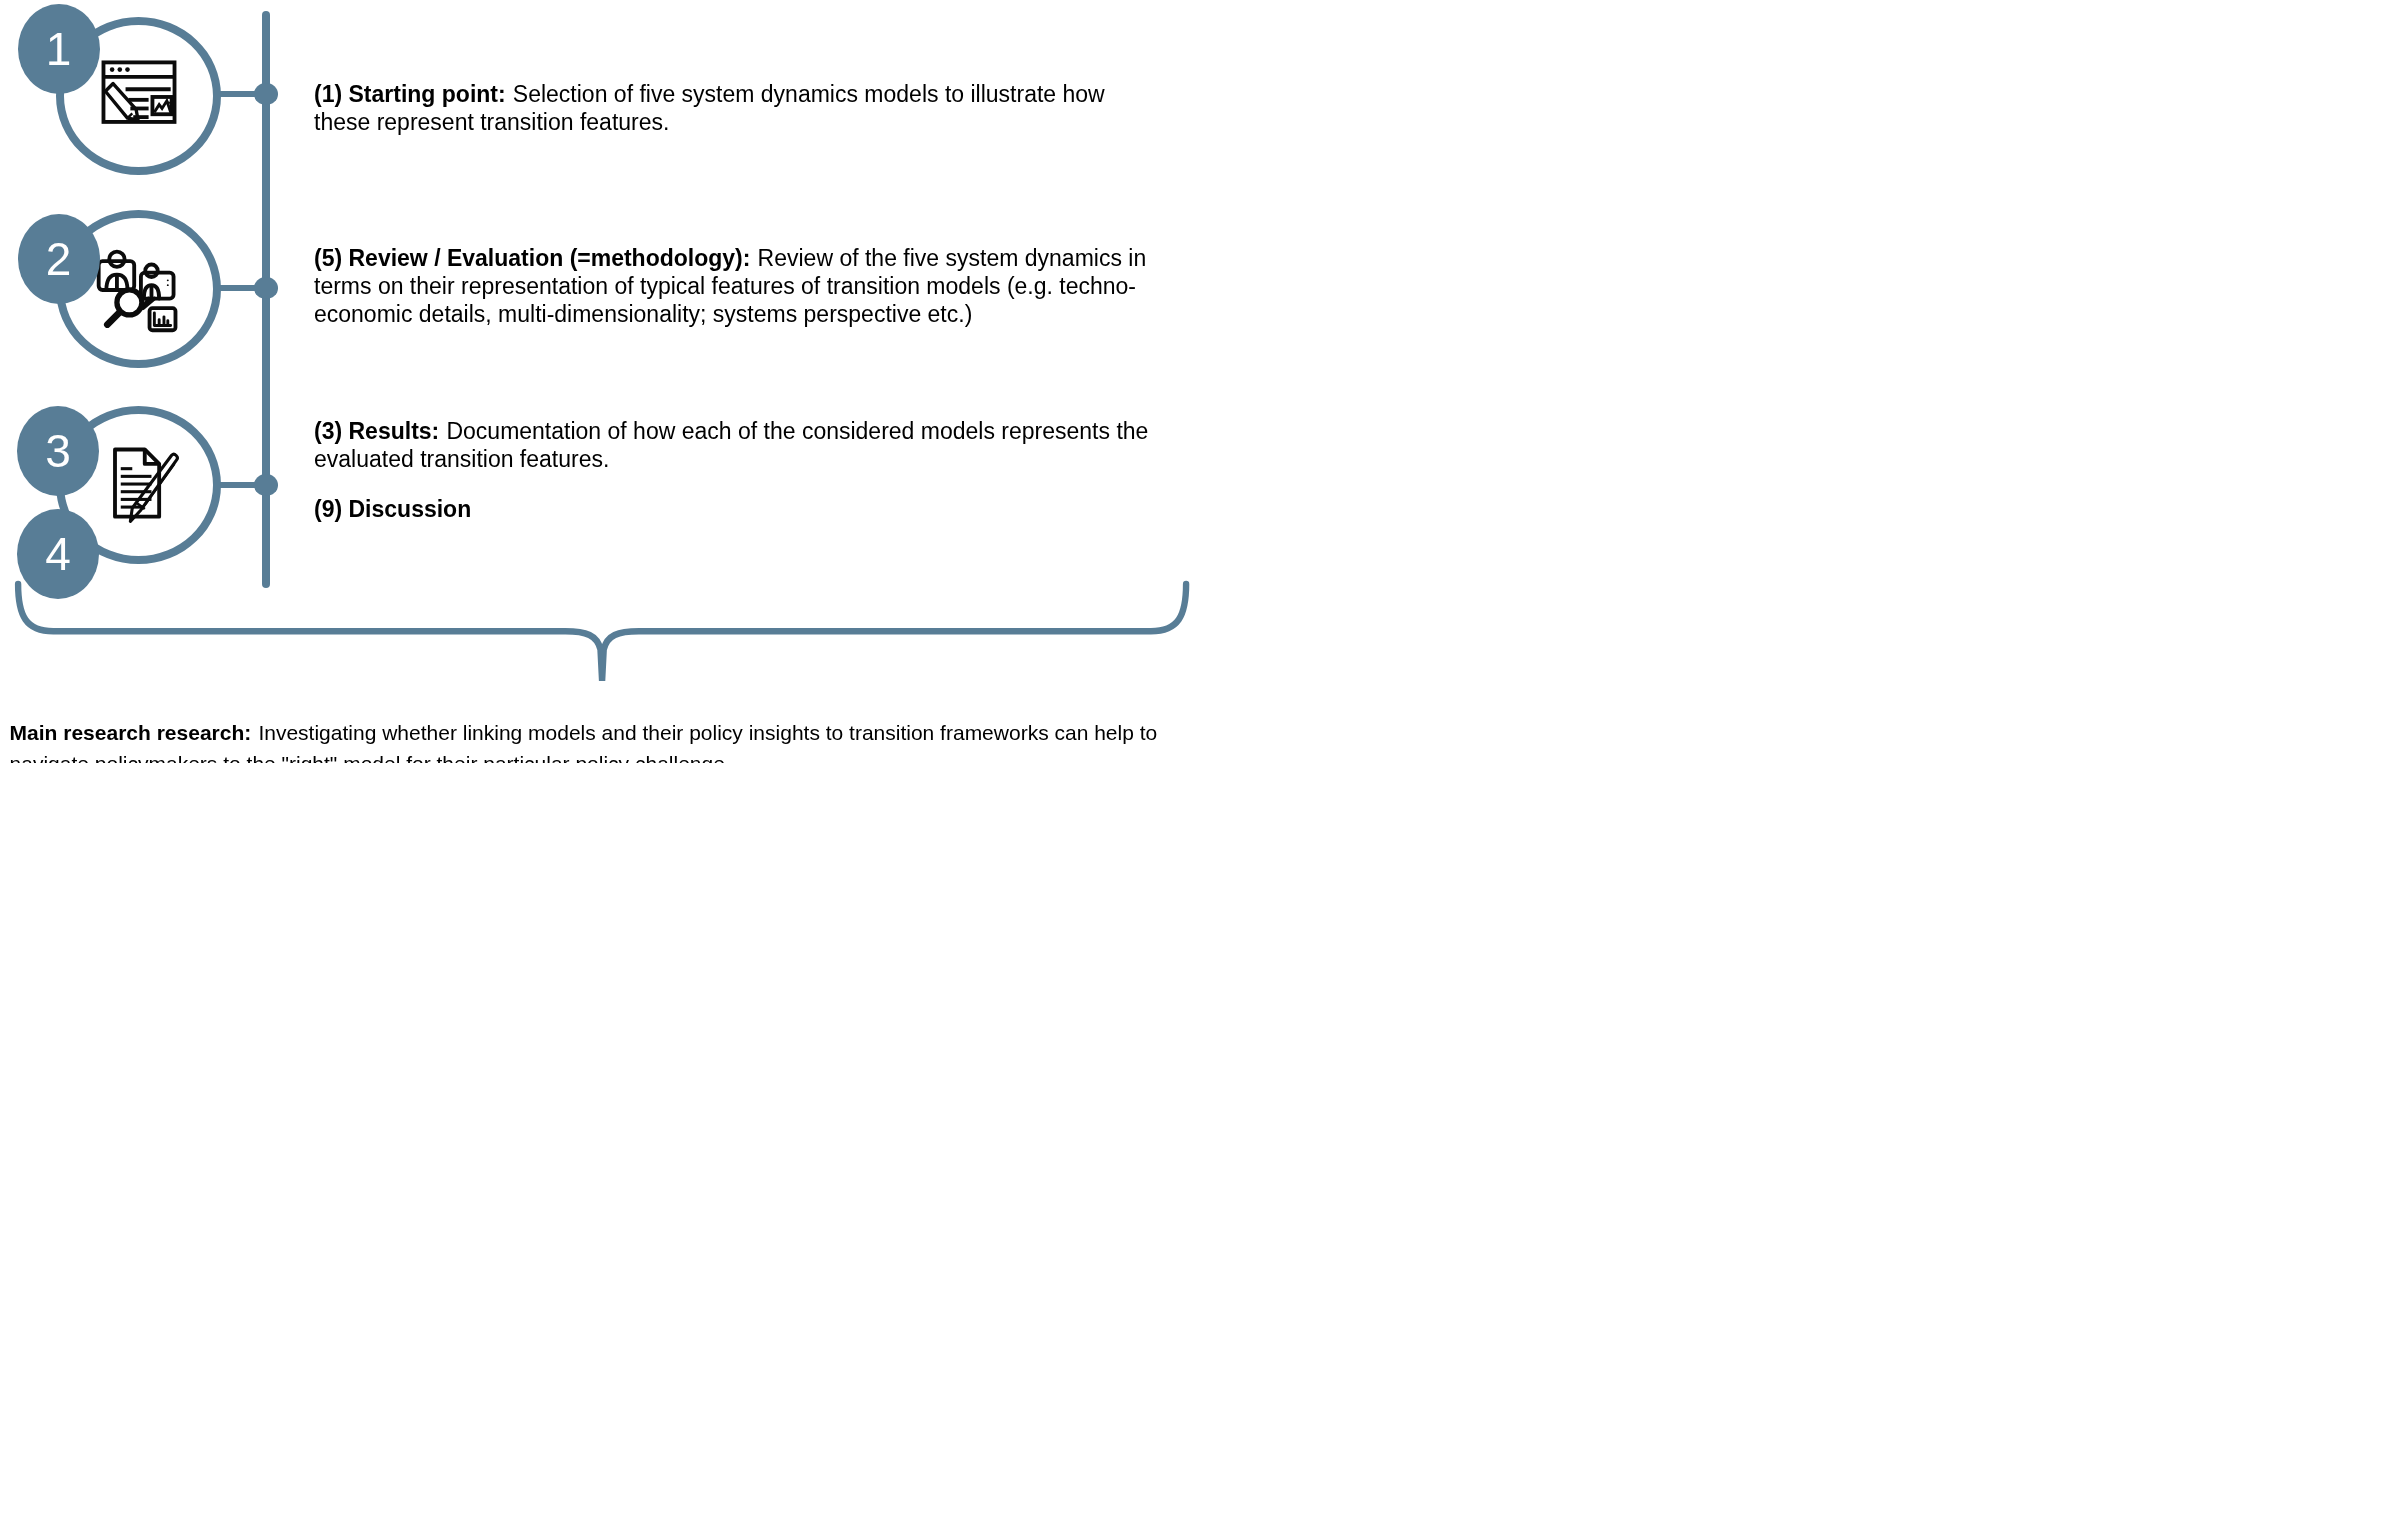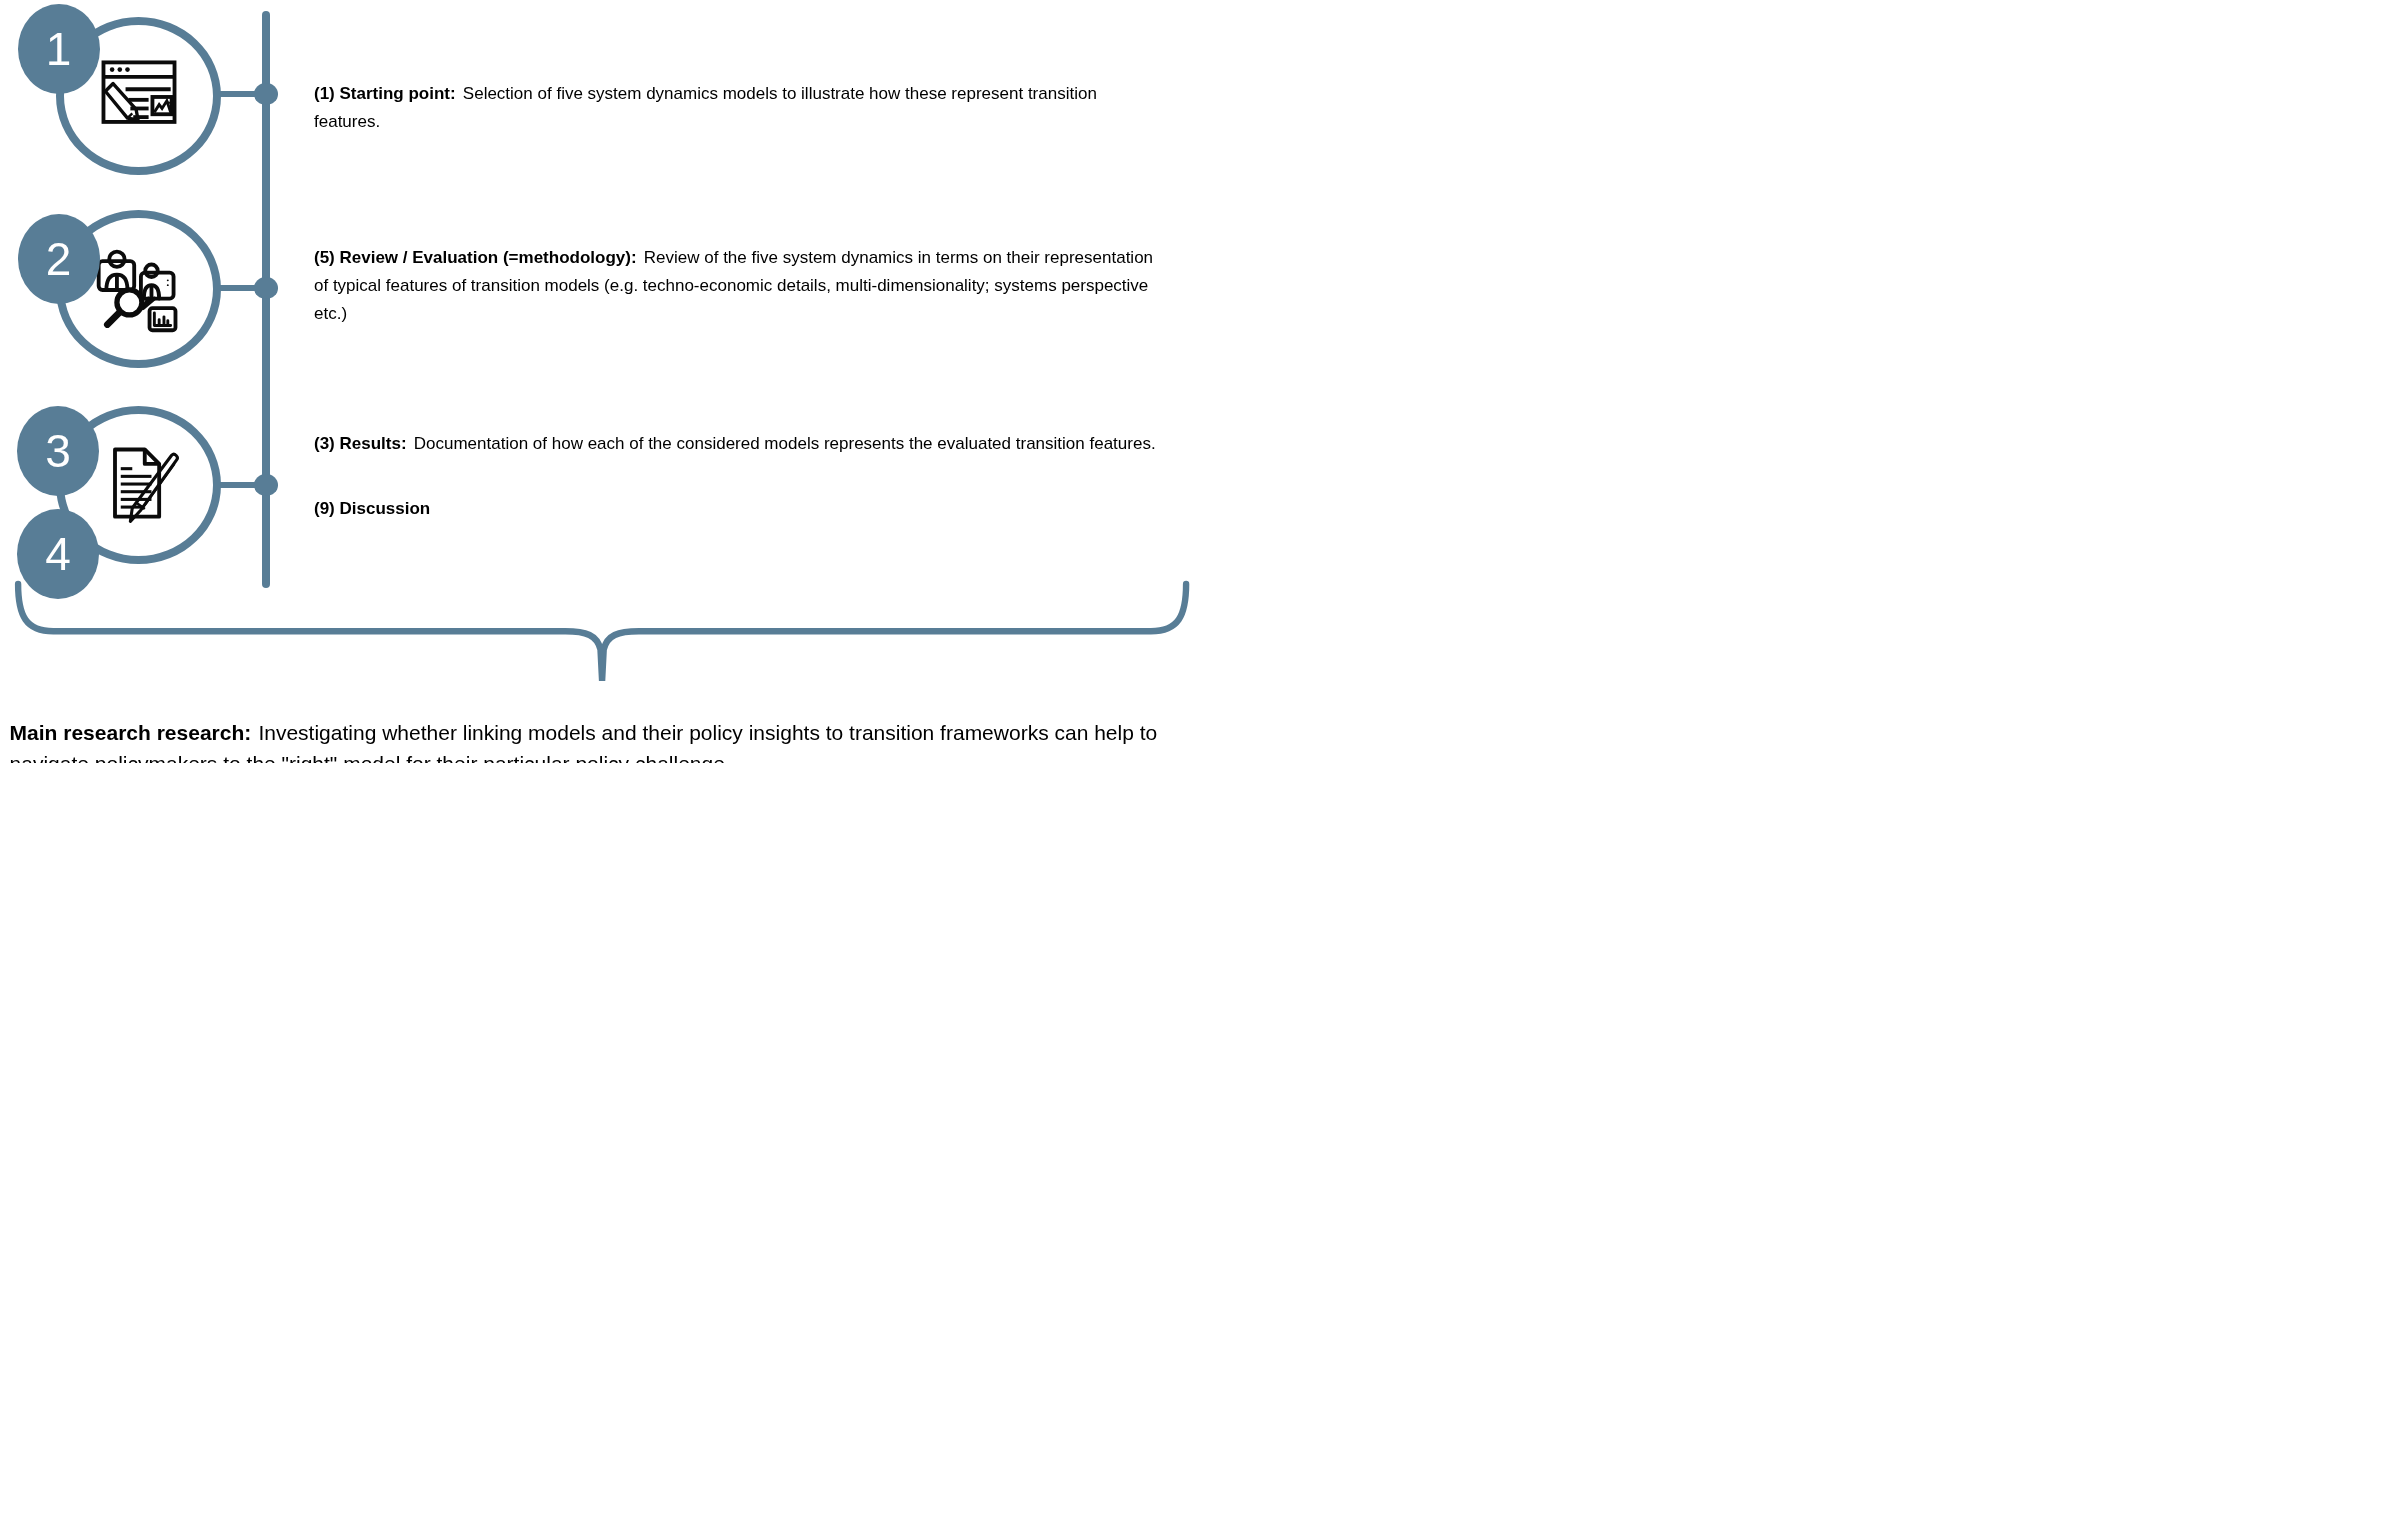--- a/index.html
+++ b/index.html
@@ -28,22 +28,22 @@
   .badge {
     position:absolute; width:82px; height:90px; border-radius:50%;
     background:#587d96; color:#ffffff; display:flex; align-items:center; justify-content:center;
     font-size:46px; font-weight:400; line-height:1; z-index:3;
   }
   .badge.b1 { left:17.6px; top:4px; }
   .badge.b2 { left:17.6px; top:214px; }
   .badge.b3 { left:17px; top:406px; }
   .badge.b4 { left:17px; top:509px; }
   
-  .tb { position:absolute; left:314px; width:853px; font-size:17px; line-height:28px; }
-  .tb.t1 { top:80px; } .tb.t2 { top:244px; } .tb.t3 { top:430px; } .tb.t4 { top:495px; }
+  .tb { position:absolute; left:314px; width:853px; font-size:23px; line-height:28px; }
+  .tb.t1 { top:80px; } .tb.t2 { top:244px; } .tb.t3 { top:417px; } .tb.t4 { top:495px; }
   .tb p { margin:0; }
   .lead { font-weight:bold; margin-right:7.2px; }
   .discussion-heading { font-weight:bold; }
   .tb ul { margin:4.8px 0 0 0; padding-left:34px; }
   .tb li { line-height:28px; padding-left:2.4px; }
   
   .brace-wrap { position:absolute; left:0; top:572px; width:1201px; height:116px; }
   
   .footer { position:absolute; left:9.6px; top:696px; width:1186px; font-size:21px; line-height:31px; }
   .icon-stroke { stroke:#0b0b0b; fill:none; stroke-width:4; }

